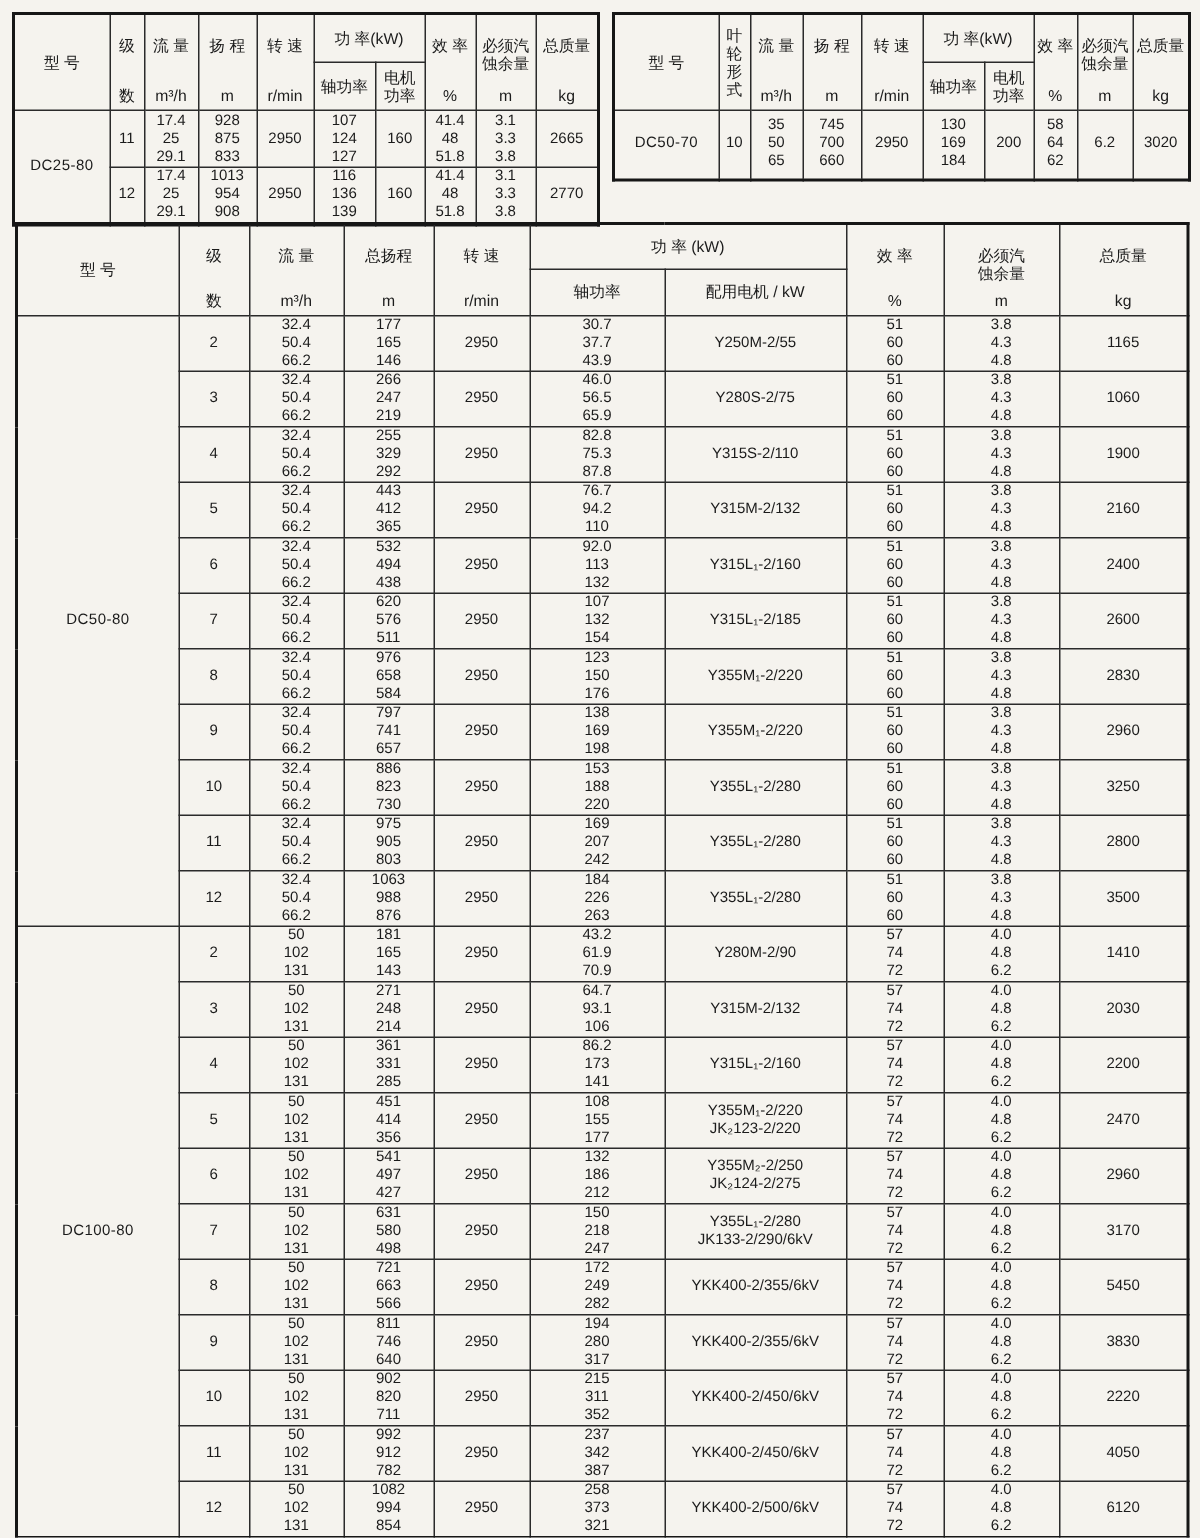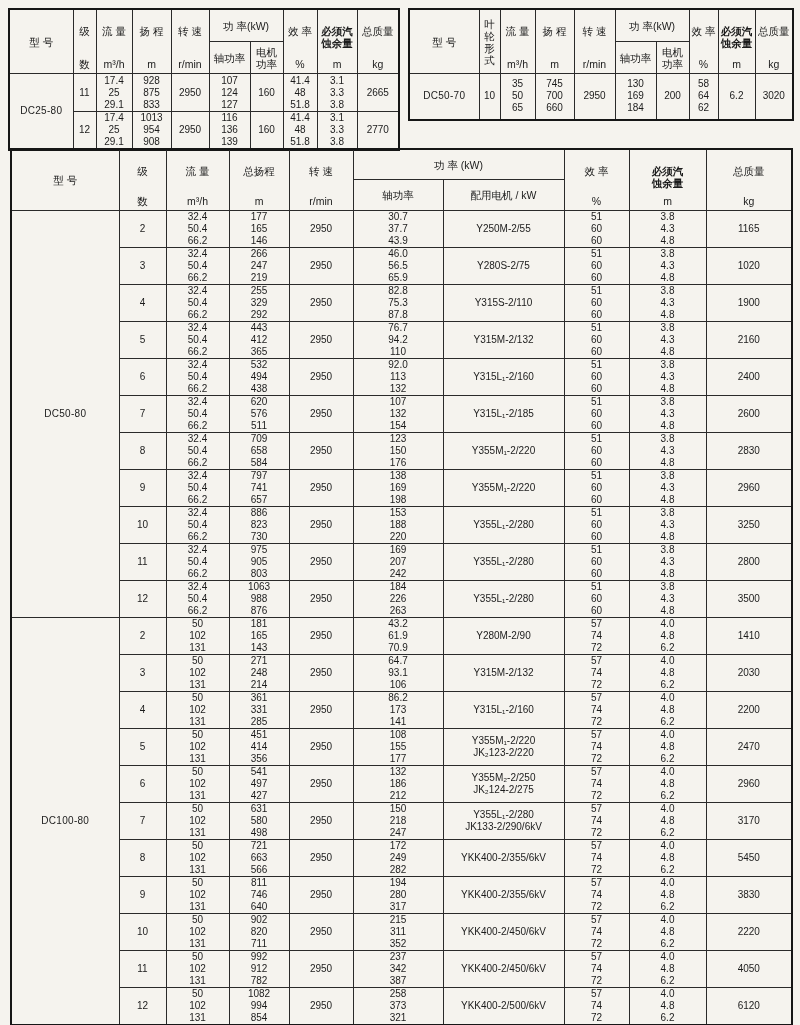--- a/index.html
+++ b/index.html
@@ -29,21 +29,21 @@
   }
   table.t td{font-size:10px;line-height:12px;}
   table.t th{font-size:10.5px;line-height:12px;}
   
   .spread{
     display:flex;flex-direction:column;justify-content:space-between;align-items:center;
     padding:3px 0 3px 0;box-sizing:border-box;
   }
   #t1 .spread,#t2 .spread{height:51px;}
   #t3 .spread{height:48px;}
-  .ml{white-space:pre-line;font-weight:bold;}
+  .ml{white-space:pre-line;}
   .vert{font-size:9px;line-height:10px;white-space:pre-line;letter-spacing:0;}
   
   #t1 thead tr.h1,#t2 thead tr.h1{height:28px;}
   #t1 thead tr.h2,#t2 thead tr.h2{height:27px;}
   #t3 thead tr.h1{height:26px;}
   #t3 thead tr.h2{height:26px;}
   #t1 tbody tr{height:38px;}
   #t2 tbody tr{height:46px;}
   #t3 tbody tr{height:37px;}
   td.model-cell{font-size:10px;letter-spacing:0.3px;}
@@ -278,21 +278,21 @@
           <td>46.0
 56.5
 65.9</td>
           <td>Y280S-2/75</td>
           <td>51
 60
 60</td>
           <td>3.8
 4.3
 4.8</td>
-          <td>1020</td>
+          <td>1060</td>
         </tr>
         <tr>
           <td>4</td>
           <td>32.4
 50.4
 66.2</td>
           <td>255
 329
 292</td>
           <td>2950</td>
@@ -369,21 +369,21 @@
           <td>3.8
 4.3
 4.8</td>
           <td>2600</td>
         </tr>
         <tr>
           <td>8</td>
           <td>32.4
 50.4
 66.2</td>
-          <td>709
+          <td>976
 658
 584</td>
           <td>2950</td>
           <td>123
 150
 176</td>
           <td>Y355M₁-2/220</td>
           <td>51
 60
 60</td>

